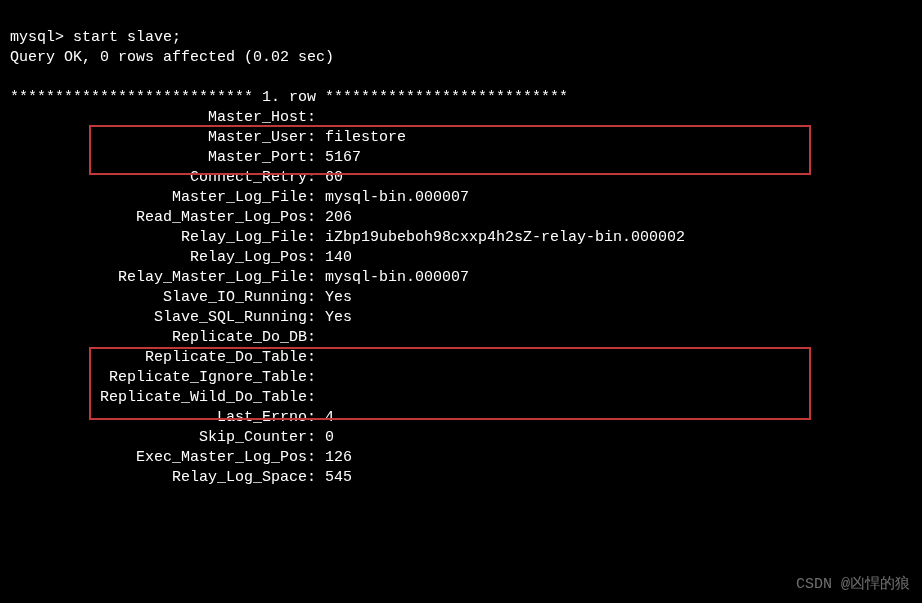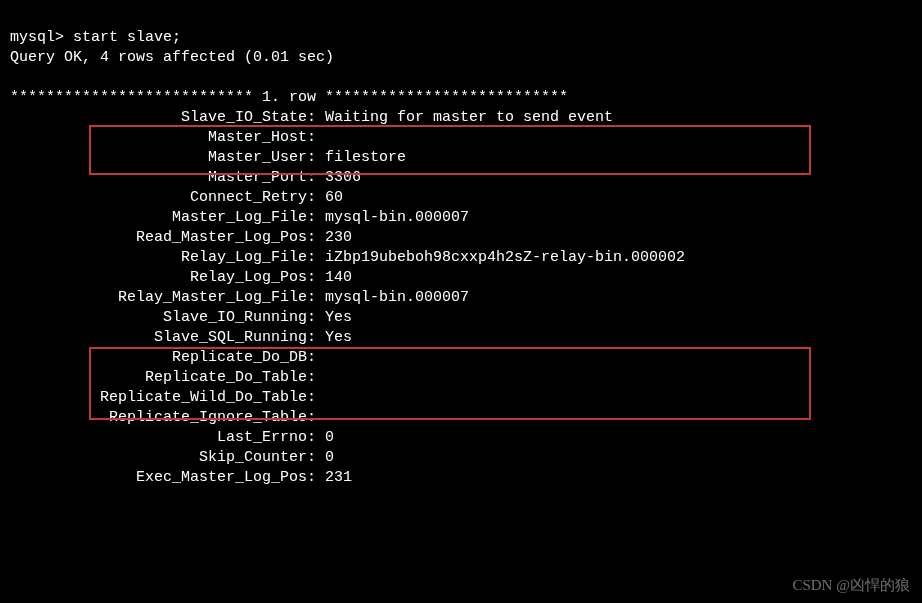--- a/index.html
+++ b/index.html
@@ -21,57 +21,57 @@
       border: 2px solid #c23838;
       pointer-events: none;
     }
     .box1 { top: 125px; left: 89px; width: 722px; height: 50px; }
     .box2 { top: 347px; left: 89px; width: 722px; height: 73px; }
     .watermark {
       position: absolute;
       bottom: 8px;
       right: 12px;
       color: rgba(200,200,200,0.55);
-      font-family: Liberation Serif, serif;
+      font-family: Liberation Mono, monospace;
       font-size: 15px;
     }
     .redact {
       display: inline-block;
       background: #000;
       width: 100px;
       height: 14px;
       vertical-align: middle;
     }
   </style>
 </head>
 <body>
 
 <div id="terminal-container">
     <div class="line"> </div>
     <div class="line">mysql&gt; start slave;</div>
-    <div class="line">Query OK, 4 rows affected (0.01 sec)</div>
+    <div class="line">Query OK, 0 rows affected (0.02 sec)</div>
     <div class="line"> </div>
     <div class="line">*************************** 1. row ***************************</div>
-    <div class="line">                   Slave_IO_State: Waiting for master to send event</div>
     <div class="line">                      Master_Host: <span class="redact"></span></div>
     <div class="line">                      Master_User: filestore</div>
-    <div class="line">                      Master_Port: 3306</div>
+    <div class="line">                      Master_Port: 5167</div>
     <div class="line">                    Connect_Retry: 60</div>
     <div class="line">                  Master_Log_File: mysql-bin.000007</div>
-    <div class="line">              Read_Master_Log_Pos: 230</div>
+    <div class="line">              Read_Master_Log_Pos: 206</div>
     <div class="line">                   Relay_Log_File: iZbp19ubeboh98cxxp4h2sZ-relay-bin.000002</div>
     <div class="line">                    Relay_Log_Pos: 140</div>
     <div class="line">            Relay_Master_Log_File: mysql-bin.000007</div>
     <div class="line">                 Slave_IO_Running: Yes</div>
     <div class="line">                Slave_SQL_Running: Yes</div>
     <div class="line">                  Replicate_Do_DB: </div>
     <div class="line">               Replicate_Do_Table: </div>
+    <div class="line">           Replicate_Ignore_Table: </div>
     <div class="line">          Replicate_Wild_Do_Table: </div>
-    <div class="line">           Replicate_Ignore_Table: </div>
-    <div class="line">                       Last_Errno: 0</div>
+    <div class="line">                       Last_Errno: 4</div>
     <div class="line">                     Skip_Counter: 0</div>
-    <div class="line">              Exec_Master_Log_Pos: 231</div>
+    <div class="line">              Exec_Master_Log_Pos: 126</div>
+    <div class="line">                  Relay_Log_Space: 545</div>
   </div>
 
 <div class="highlight-box box1"></div>
 <div class="highlight-box box2"></div>
 
 <div class="watermark">CSDN @凶悍的狼</div>
 
 </body></html>

